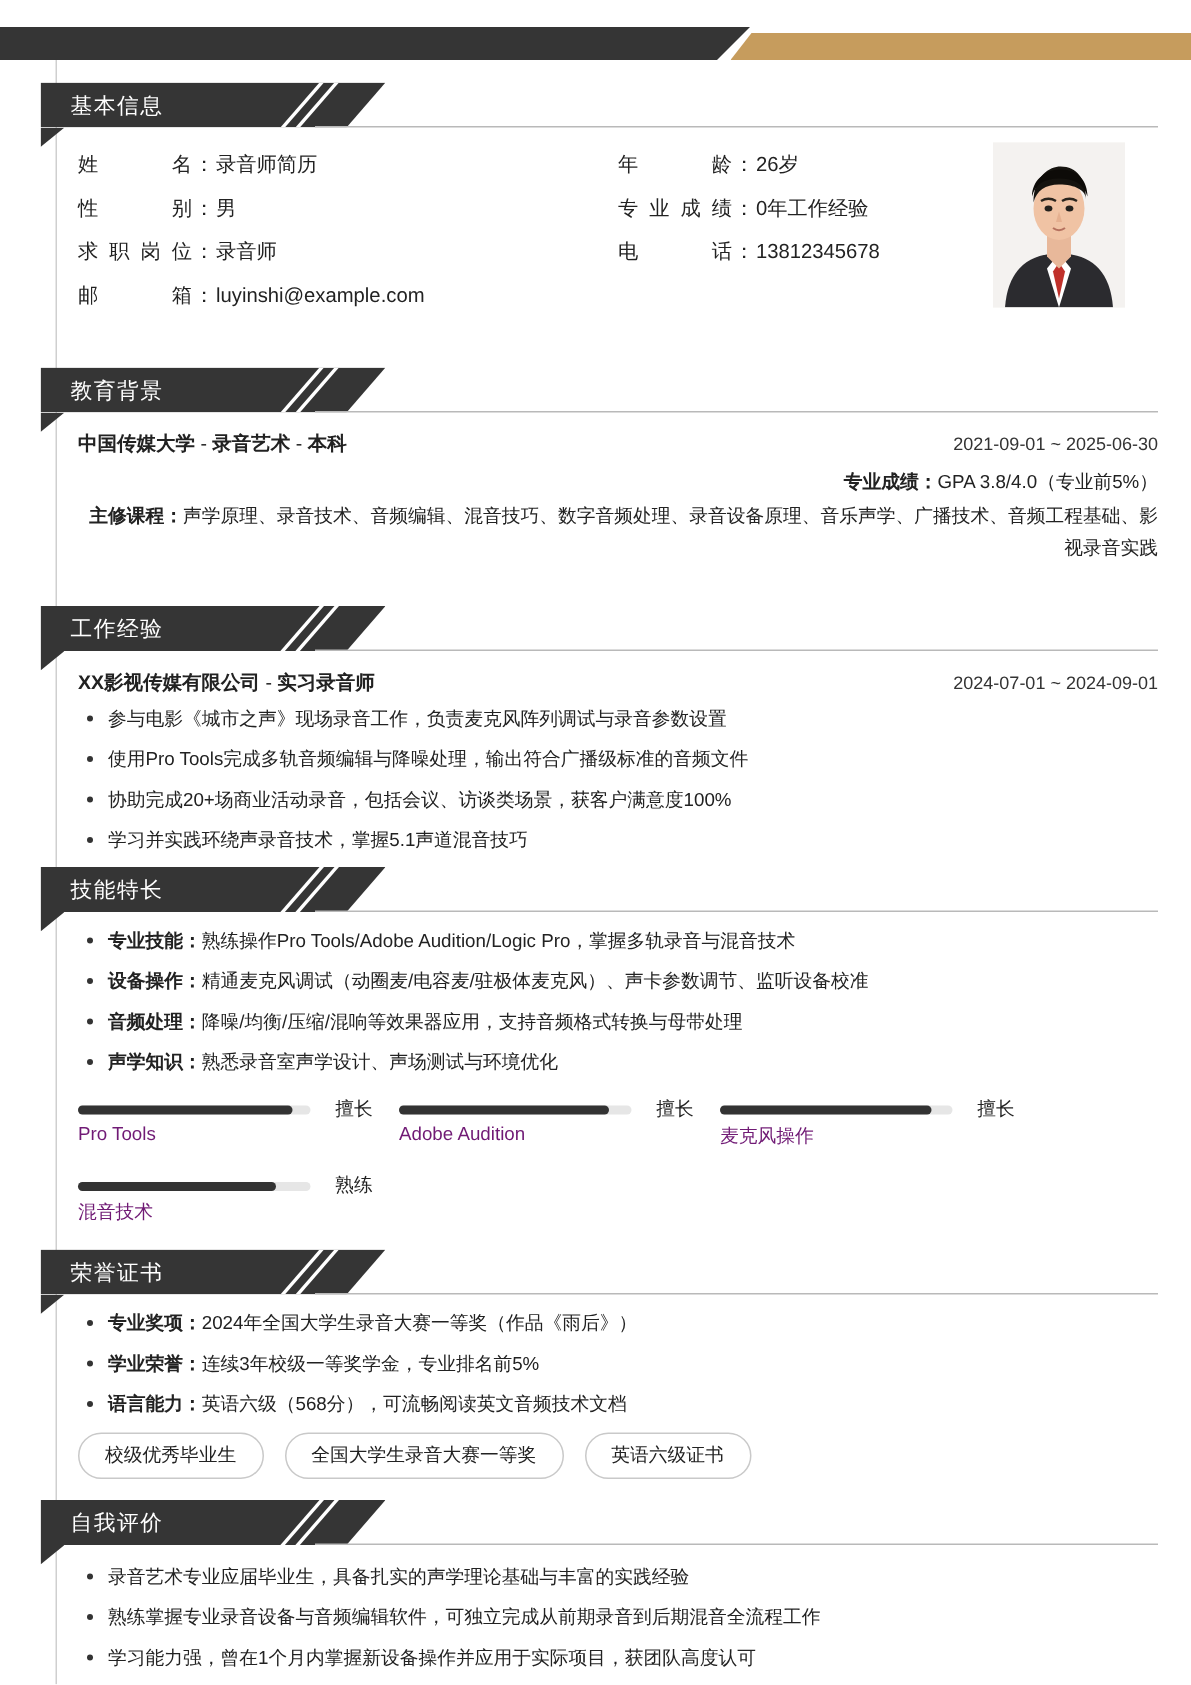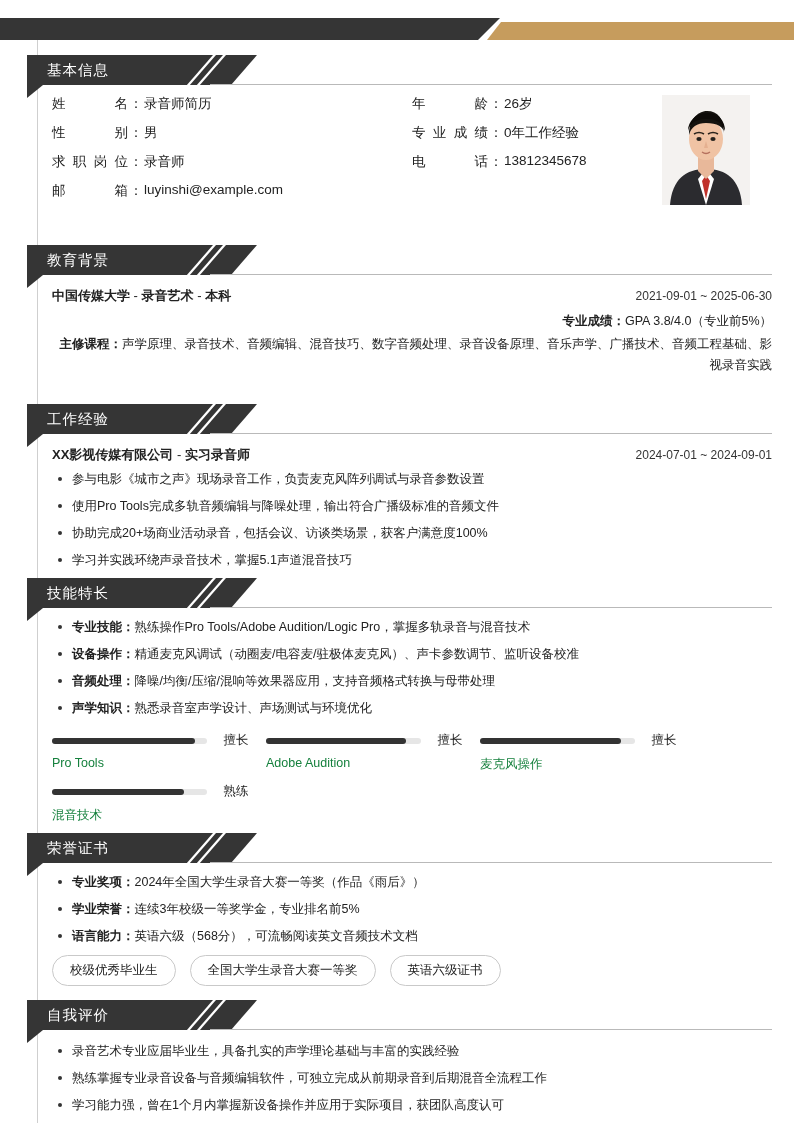--- a/index.html
+++ b/index.html
@@ -52,21 +52,21 @@
   }
   .sec-rule {
     position: absolute; left: 210px; right: 22px; top: 29px; height: 1px; background: #b9b9b9;
   }
 
   
   .sec-body { position: absolute; left: 52px; right: 22px; }
 
   
   .info-grid { position: relative; }
-  .info-row { display: flex; align-items: flex-start; height: 29px; }
+  .info-row { display: flex; align-items: center; height: 29px; }
   .info-label {
     width: 76px; text-align: justify; text-align-last: justify;
     font-size: 13.5px; color: #222; display: inline-block;
   }
   .info-colon { width: 16px; text-align: center; font-size: 13.5px; }
   .info-value { font-size: 13.5px; color: #222; }
   .col-left  { position: absolute; left: 0; top: 0; width: 360px; }
   .col-right { position: absolute; left: 360px; top: 0; width: 280px; }
 
   .photo {
@@ -96,21 +96,21 @@
 
   
   .bars { position: relative; }
   .bar-item { position: absolute; width: 200px; }
   .bar-track {
     position: relative; display: inline-block; vertical-align: middle;
     width: 155px; height: 6px; border-radius: 3px; background: #e6e6e6;
   }
   .bar-fill { position: absolute; left: 0; top: 0; height: 6px; border-radius: 3px; background: #333333; }
   .bar-level { display: inline-block; vertical-align: middle; font-size: 12.5px; margin-left: 12px; color: #222; }
-  .bar-name { display: block; font-size: 12.5px; margin-top: 7px; color: #15803d; }
+  .bar-name { display: block; font-size: 12.5px; color: #701a75; }
 
   
   .tags { display: flex; gap: 14px; }
   .tag {
     border: 1px solid #c9c9c9; border-radius: 16px;
     padding: 6px 17px; font-size: 12.5px; color: #222; background: #fff;
     white-space: nowrap;
   }
 </style>
 </head>

